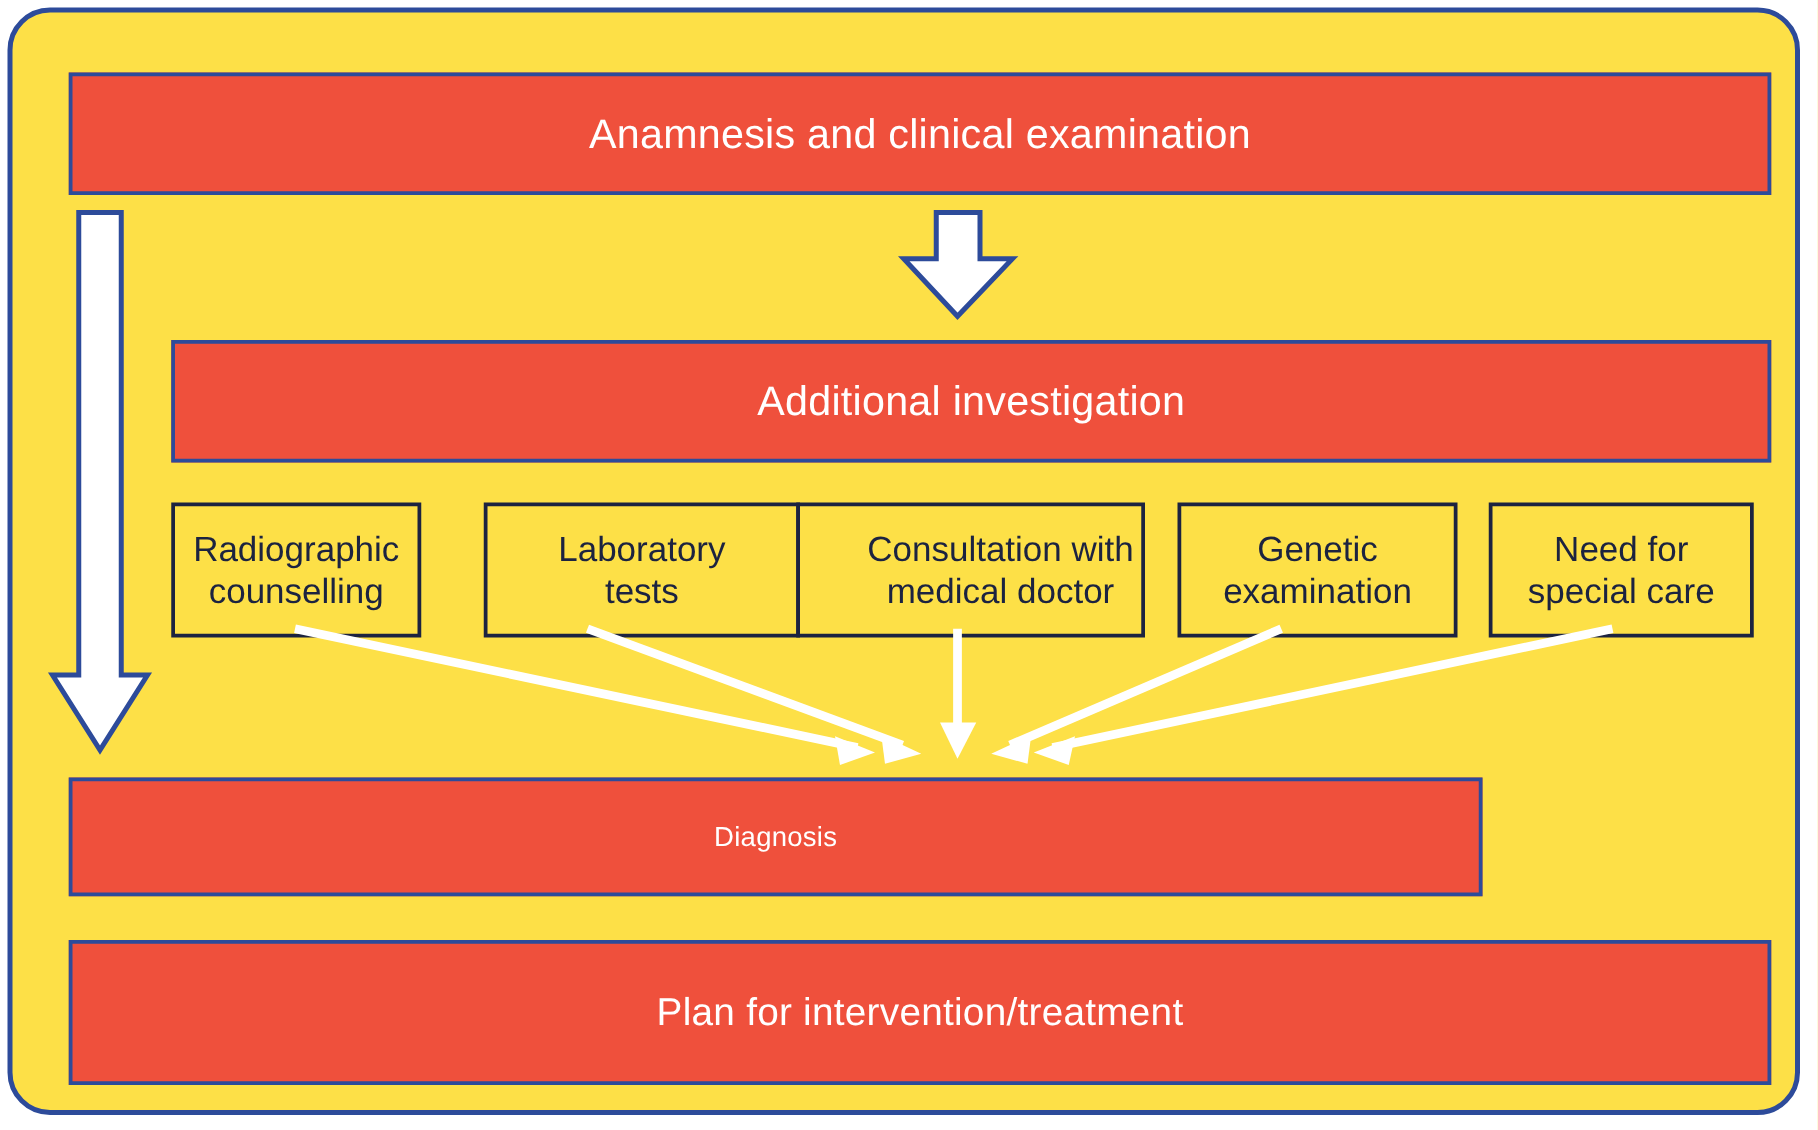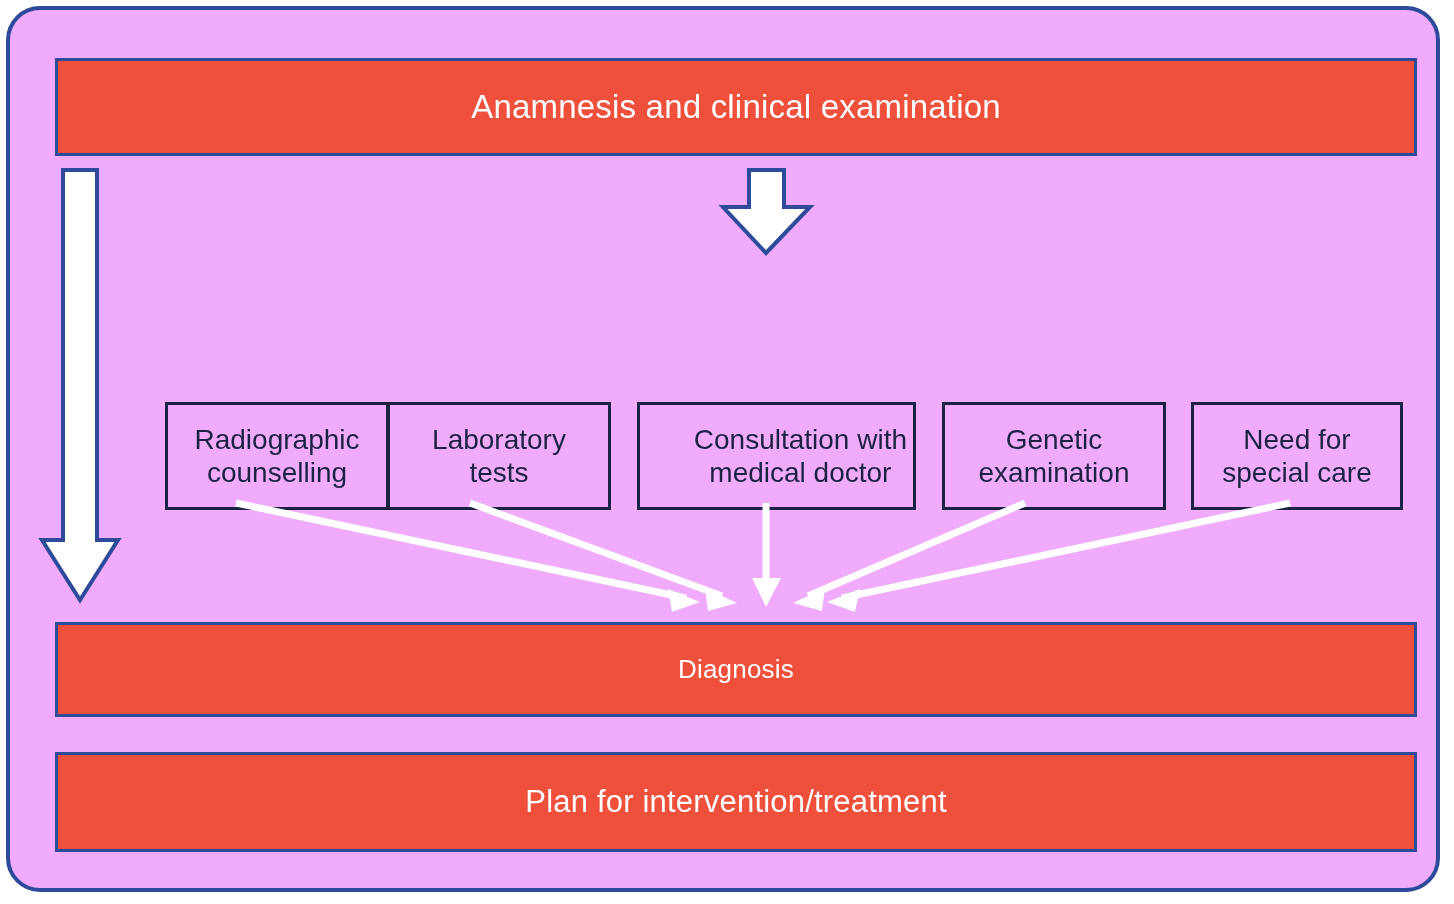--- a/index.html
+++ b/index.html
@@ -18,21 +18,21 @@
     overflow: hidden;
   }
   
   #outer-panel {
     position: absolute;
     left: 6px;
     top: 6px;
     width: 1434px;
     height: 886px;
     box-sizing: border-box;
-    background: #f0abfc;
+    background: #fde047;
     border: 4px solid #2d4b9a;
     border-radius: 34px;
   }
   
   .red-bar {
     position: absolute;
     box-sizing: border-box;
     background: #ef503c;
     border: 3px solid #2d4b9a;
     display: flex;
@@ -44,47 +44,47 @@
   }
   #bar-anamnesis {
     left: 45px;  top: 48px;  width: 1362px; height: 98px;
     font-size: 33px;
   }
   #bar-additional {
     left: 127px; top: 262px; width: 1280px; height: 98px;
     font-size: 33px;
   }
   #bar-diagnosis {
-    left: 45px;  top: 612px; width: 1362px; height: 95px;
-    font-size: 26px;
+    left: 45px;  top: 612px; width: 1131px; height: 95px;
+    font-size: 22px;
   }
   #bar-plan {
-    left: 45px;  top: 742px; width: 1362px; height: 100px;
+    left: 45px;  top: 742px; width: 1362px; height: 116px;
     font-size: 31px;
   }
 
   
   .opt-box {
     position: absolute;
     top: 392px;
     height: 108px;
     box-sizing: border-box;
     background: transparent;
     border: 3px solid #1c2340;
     display: flex;
     align-items: center;
     justify-content: center;
     text-align: center;
     color: #1c2340;
     font-size: 28px;
     line-height: 1.18;
     padding: 0 6px;
   }
-  #opt-radiographic { left: 127px;  width: 224px; margin-left: 28px; }
-  #opt-laboratory   { left: 377px;  width: 224px; }
+  #opt-radiographic { left: 127px;  width: 200px; }
+  #opt-laboratory   { left: 377px;  width: 253px; }
   #opt-consultation { left: 627px;  width: 279px; justify-content: flex-end; }
   #opt-genetic      { left: 932px;  width: 224px; }
   #opt-special      { left: 1181px; width: 212px; }
 
   
   #arrow-layer {
     position: absolute;
     left: 0; top: 0;
     width: 1454px;
     height: 904px;
@@ -95,20 +95,23 @@
 <body>
 
 <div id="canvas">
 
   <div id="outer-panel">
 
     <div class="red-bar" id="bar-anamnesis">
       <span>Anamnesis and clinical examination</span>
     </div>
 
+    <div class="red-bar" id="bar-additional">
+      <span>Additional investigation</span>
+    </div>
 
     <div class="opt-box" id="opt-radiographic">
       <span>
         <span>Radiographic</span><br>
         <span>counselling</span>
       </span>
     </div>
 
     <div class="opt-box" id="opt-laboratory">
       <span>

